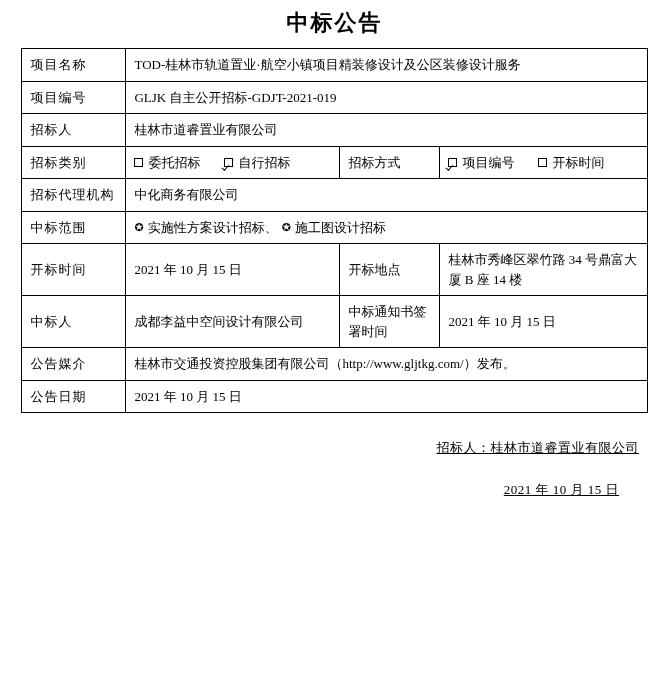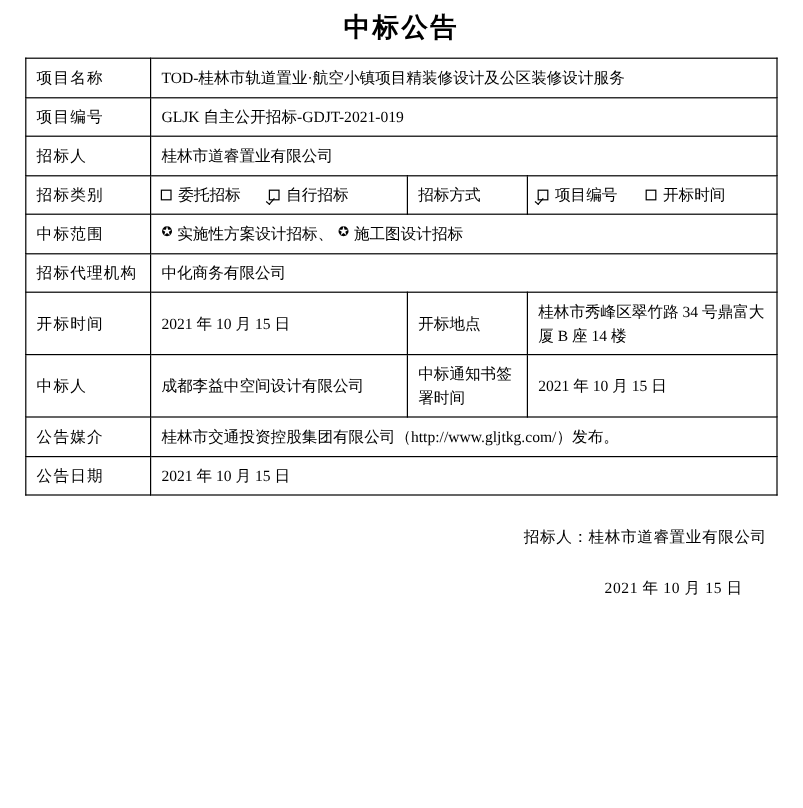--- a/index.html
+++ b/index.html
@@ -96,20 +96,21 @@
   }
   .mark {
     font-size: 11px;
     line-height: 1;
   }
   .sign-area {
     width: 625px;
     margin: 0 auto;
     padding-top: 26px;
     font-size: 13px;
+    text-decoration: underline;
   }
   .sign-line {
     text-align: right;
     padding-right: 8px;
     padding-bottom: 24px;
     letter-spacing: 0.5px;
   }
   .date-line {
     text-align: right;
     padding-right: 28px;
@@ -163,37 +164,37 @@
             <span class="opt">
               <span class="box checked"></span>
               <span>项目编号</span>
             </span>
             <span class="opt">
               <span class="box"></span>
               <span>开标时间</span>
             </span>
           </div>
         </td>
+      </tr>
+      <tr>
+        <td class="lbl">招标代理机构</td>
+        <td class="val" colspan="3">中化商务有限公司</td>
       </tr>
       <tr>
         <td class="lbl">中标范围</td>
         <td class="val" colspan="3">
           <div class="scope-row">
             <span class="mark">✪</span>
             <span>实施性方案设计招标、</span>
             <span class="mark">✪</span>
             <span>施工图设计招标</span>
           </div>
         </td>
       </tr>
       <tr>
-        <td class="lbl">招标代理机构</td>
-        <td class="val" colspan="3">中化商务有限公司</td>
-      </tr>
-      <tr>
         <td class="lbl">开标时间</td>
         <td class="center">2021 年 10 月 15 日</td>
         <td class="center">开标地点</td>
         <td class="val">桂林市秀峰区翠竹路 34 号鼎富大厦 B 座 14 楼</td>
       </tr>
       <tr>
         <td class="lbl">中标人</td>
         <td class="center">成都李益中空间设计有限公司</td>
         <td class="center">中标通知书签署时间</td>
         <td class="center">2021 年 10 月 15 日</td>

